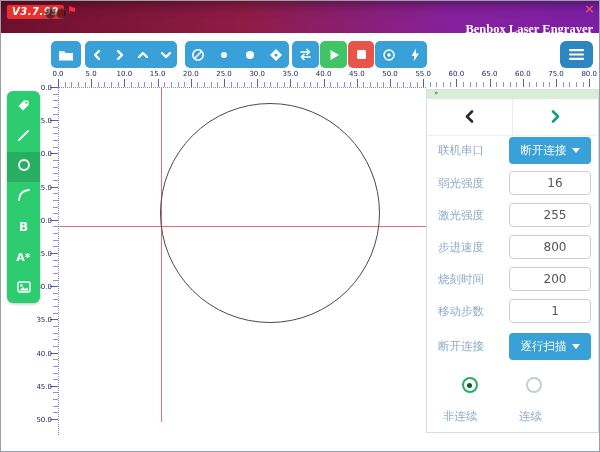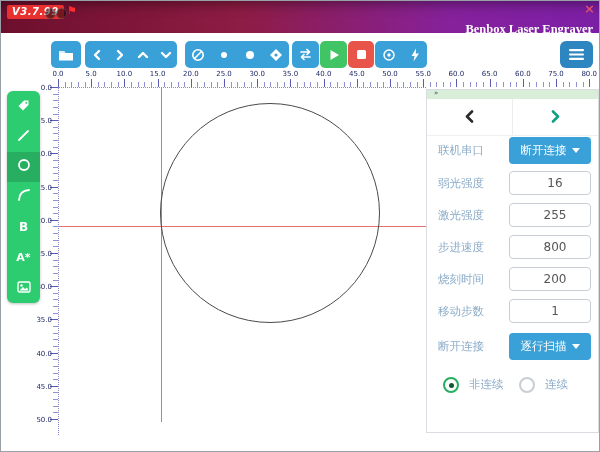--- a/index.html
+++ b/index.html
@@ -69,21 +69,21 @@
   .pnav .divd{flex:0 0 1px;background:#ededed;}
   .prow{position:absolute;left:0;width:100%;}
   .plabel{position:absolute;left:11px;top:0;color:#8aabc9;font-size:11.5px;line-height:var(--h);}
   .pctrl{position:absolute;left:82px;width:82px;box-sizing:border-box;text-align:center;}
   .pinput{height:24px;background:#fff;border:1px solid #c9ced4;border-radius:4px;
     color:#555;font-size:12px;padding:0 0 0 10px;width:82px;box-sizing:border-box;font-family:inherit;}
   .pdrop{height:27px;background:#3aa0d8;border-radius:4px;color:#fff;font-size:11.5px;
     display:flex;align-items:center;justify-content:center;gap:5px;cursor:pointer;}
   .caret{width:0;height:0;border-left:4px solid transparent;border-right:4px solid transparent;border-top:5px solid #fff;}
   .rrow{position:absolute;height:20px;}
-  .radio{display:inline-flex;align-items:flex-start;gap:10px;position:absolute;top:0;cursor:pointer;}
+  .radio{display:inline-flex;align-items:flex-end;gap:16px;position:absolute;top:0;cursor:pointer;flex-direction:column;}
   .rdot{width:12px;height:12px;border-radius:50%;border:2px solid #c9ced4;background:#fff;display:flex;align-items:center;justify-content:center;}
   .radio.sel .rdot{border-color:#27ae60;}
   .radio.sel .rdot i{width:5px;height:5px;border-radius:50%;background:#0c5b33;}
   .rlabel{color:#8aabc9;font-size:11.5px;}
 
   
   .statusbar{position:absolute;left:0;top:434px;width:600px;height:18px;background:#f0f0f0;
     border-top:1px solid #d7d7d7;box-sizing:border-box;}
   .stime{position:absolute;left:38px;top:3px;font-size:10.5px;color:#666;}
 </style>

